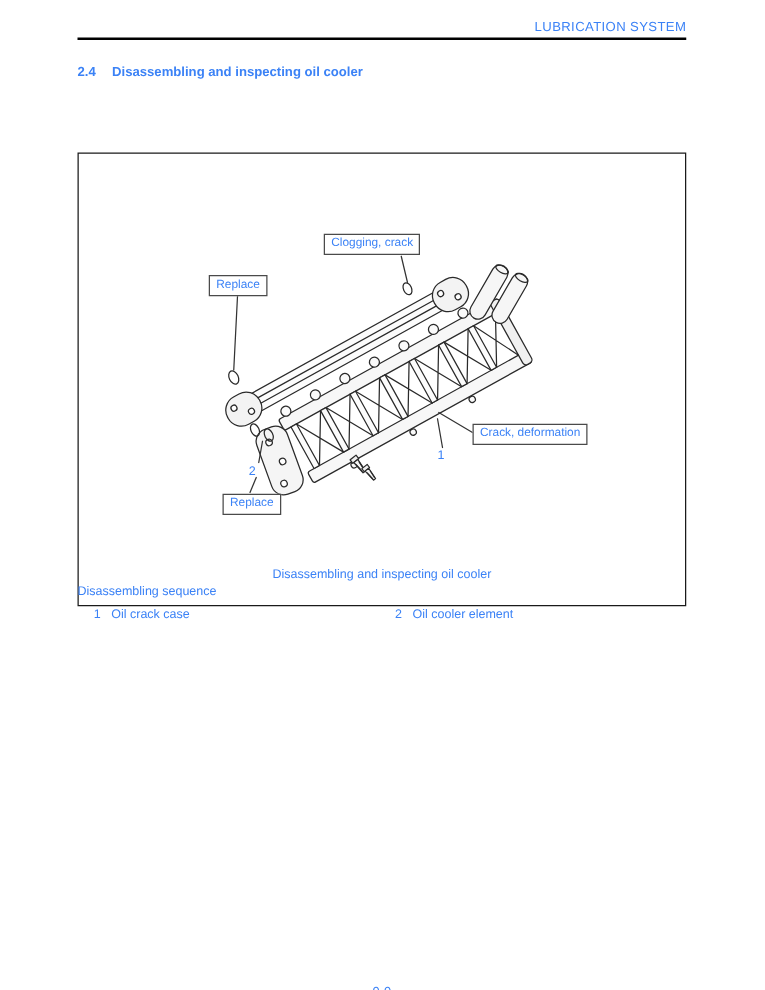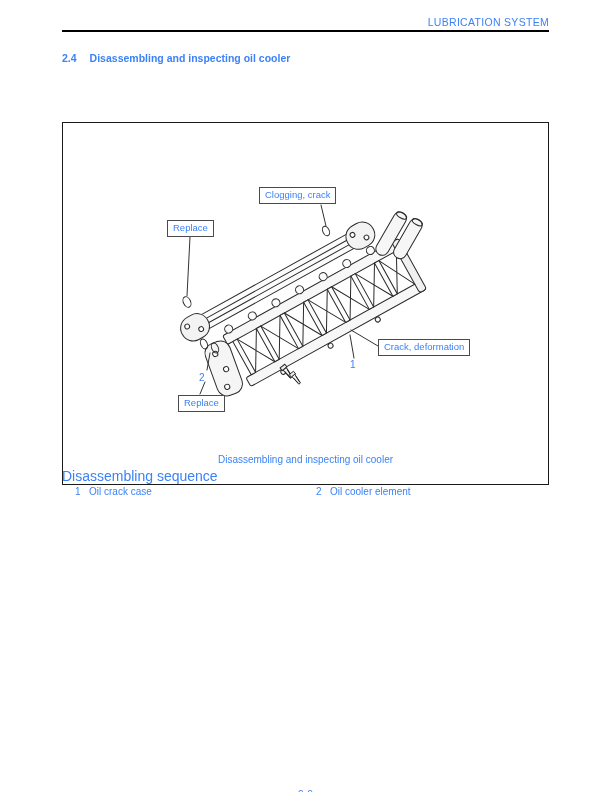--- a/index.html
+++ b/index.html
@@ -20,21 +20,21 @@
     position: absolute; top: 86px; left: 62px; width: 487px; height: 363px;
     border: 1px solid #1a1a1a; box-sizing: border-box; background: #fff; margin-top: 36px;
   }
   .illustration { position: absolute; left: 0; top: 0; }
   .callout {
     position: absolute; border: 1px solid #4a4a4a; background: #fff;
     font-size: 9.5px; padding: 1px 5px 2px; line-height: 1.25; white-space: nowrap;
   }
   .part-num { position: absolute; font-size: 10px; }
   .figure-caption { position: absolute; top: 454px; left: 62px; width: 487px; text-align: center; font-size: 10px; }
-  .sequence-label { position: absolute; top: 468px; left: 62px; font-size: 14px; text-align: center; }
+  .sequence-label { position: absolute; top: 468px; left: 62px; font-size: 10px; text-align: center; }
   .part-item { position: absolute; font-size: 10px; display: flex; }
   .part-item .num { width: 14px; }
   .part-item-1 { top: 486px; left: 75px; }
   .part-item-2 { top: 486px; left: 316px; }
   .page-number { position: absolute; top: 788px; left: 62px; width: 487px; text-align: center; font-size: 10.5px; text-decoration: underline; }
 </style>
 </head>
 <body>
 
 <div class="page">

